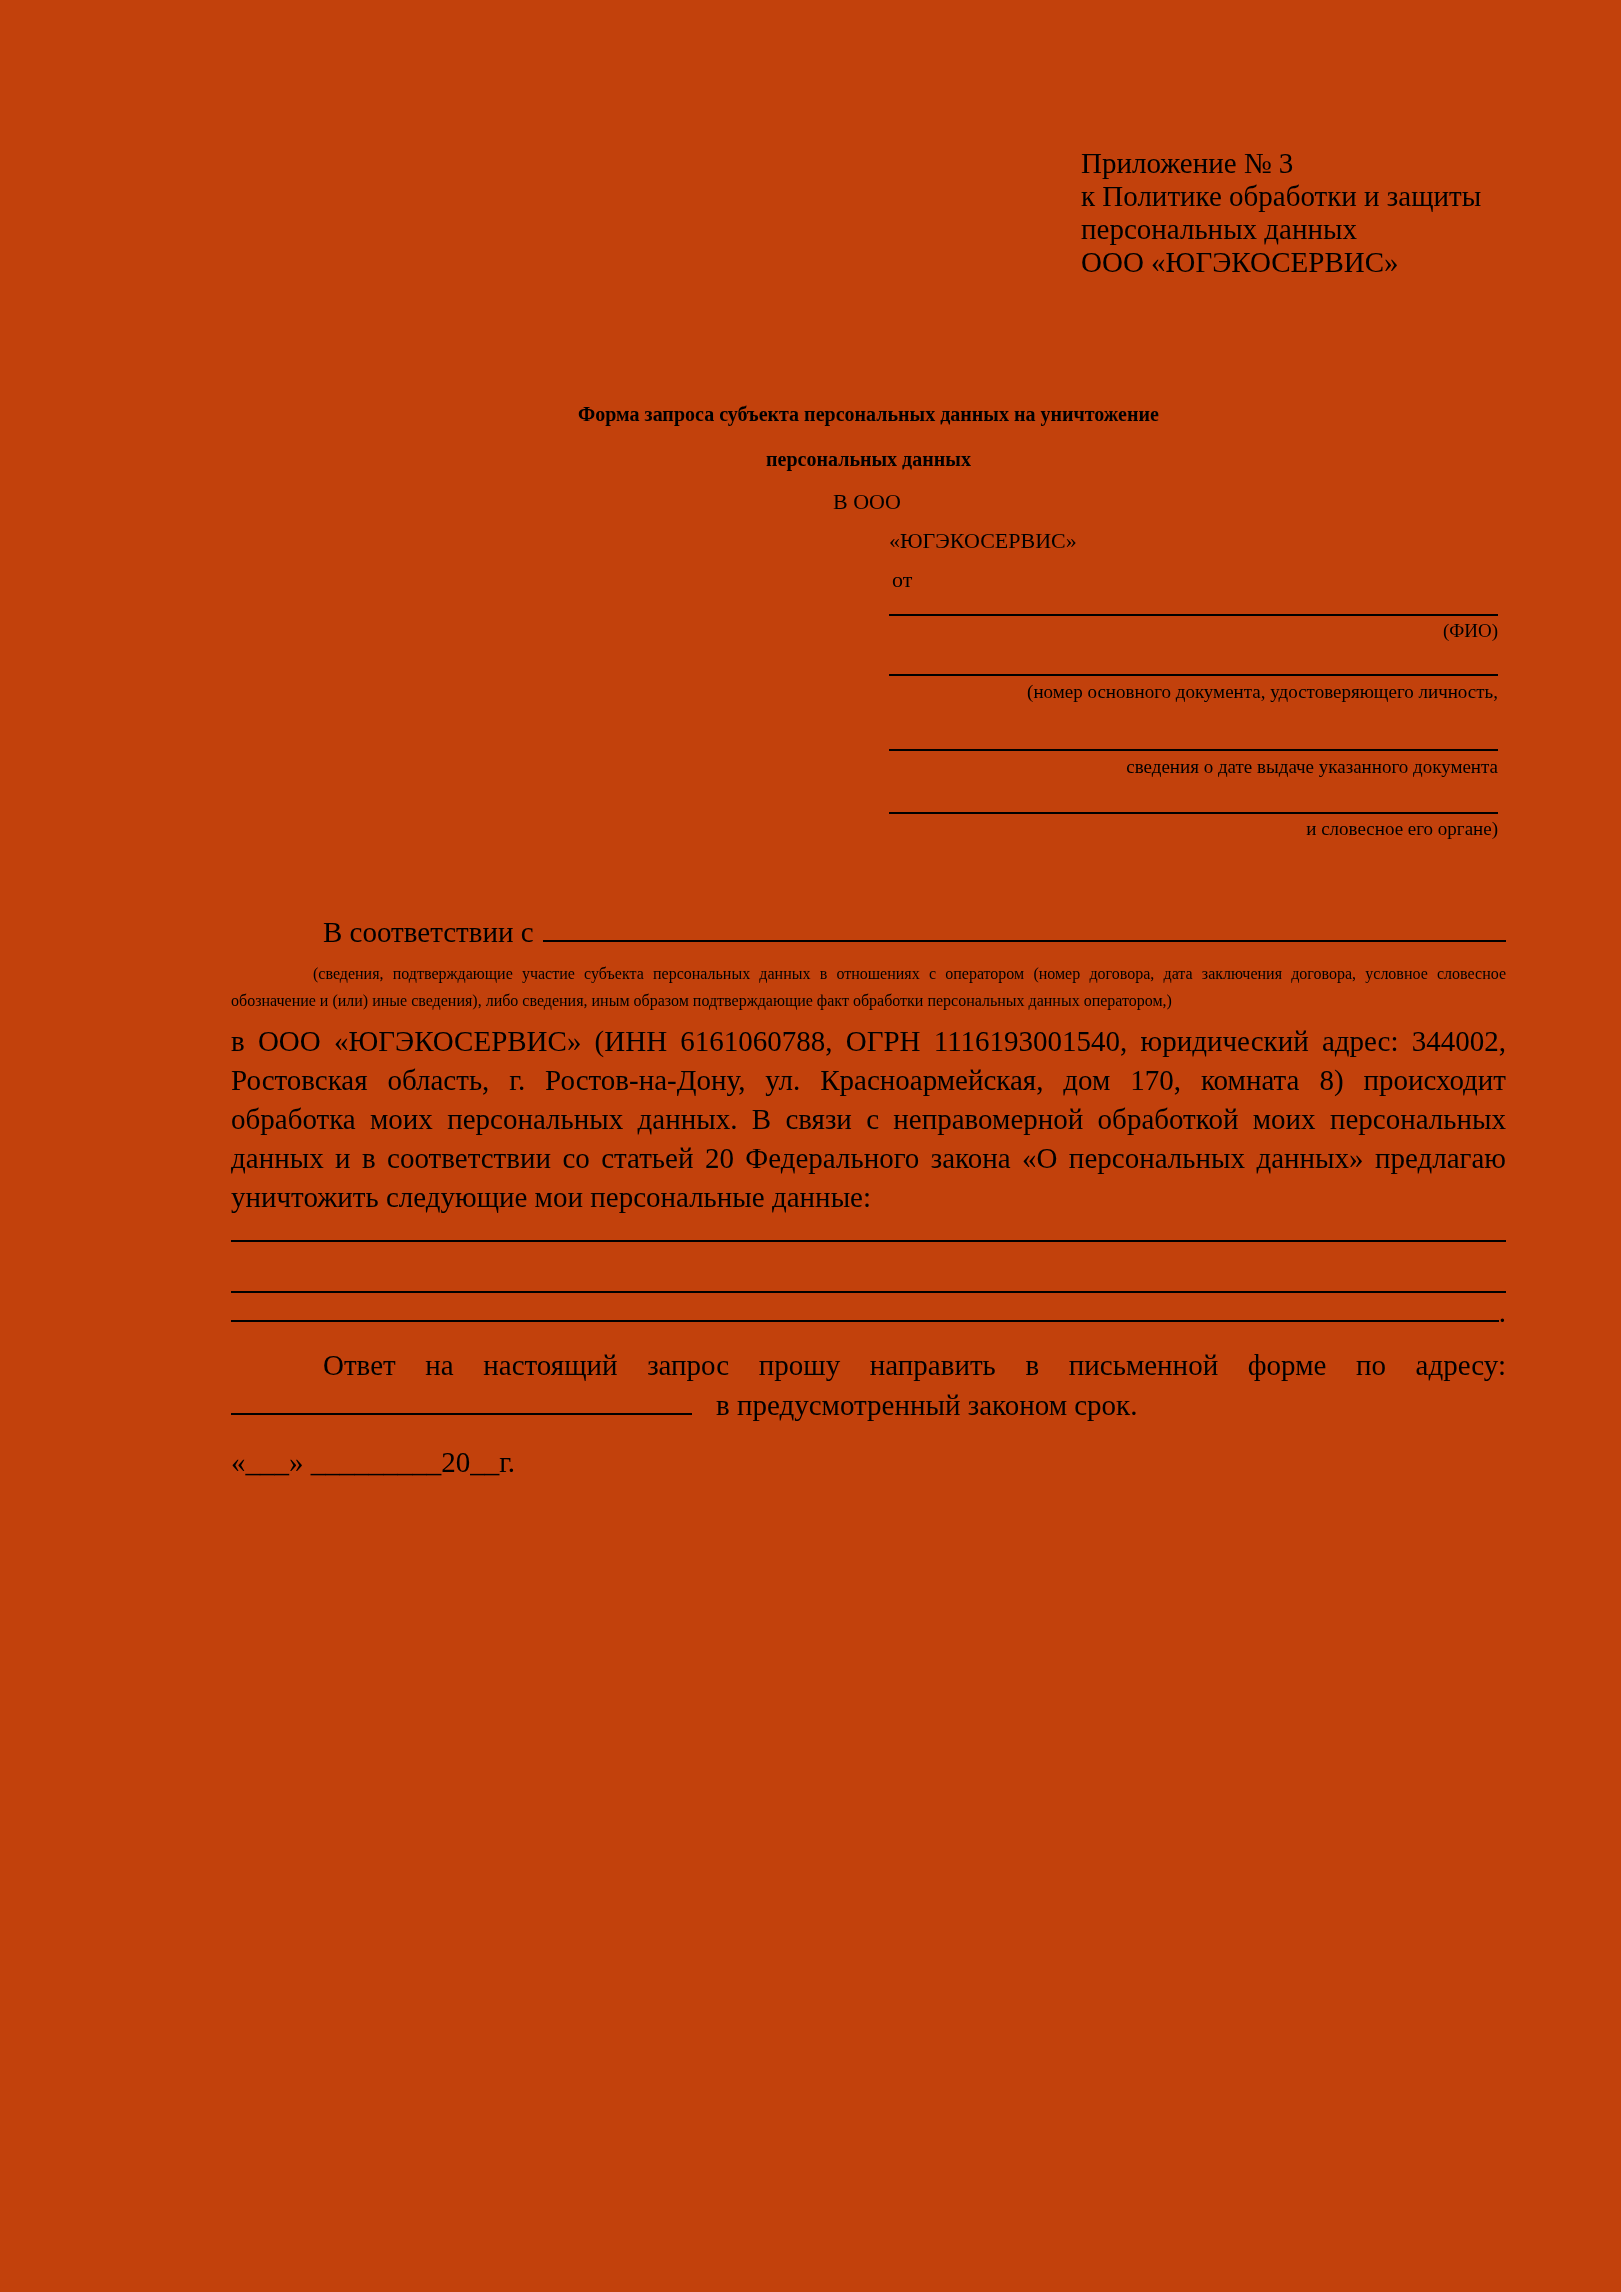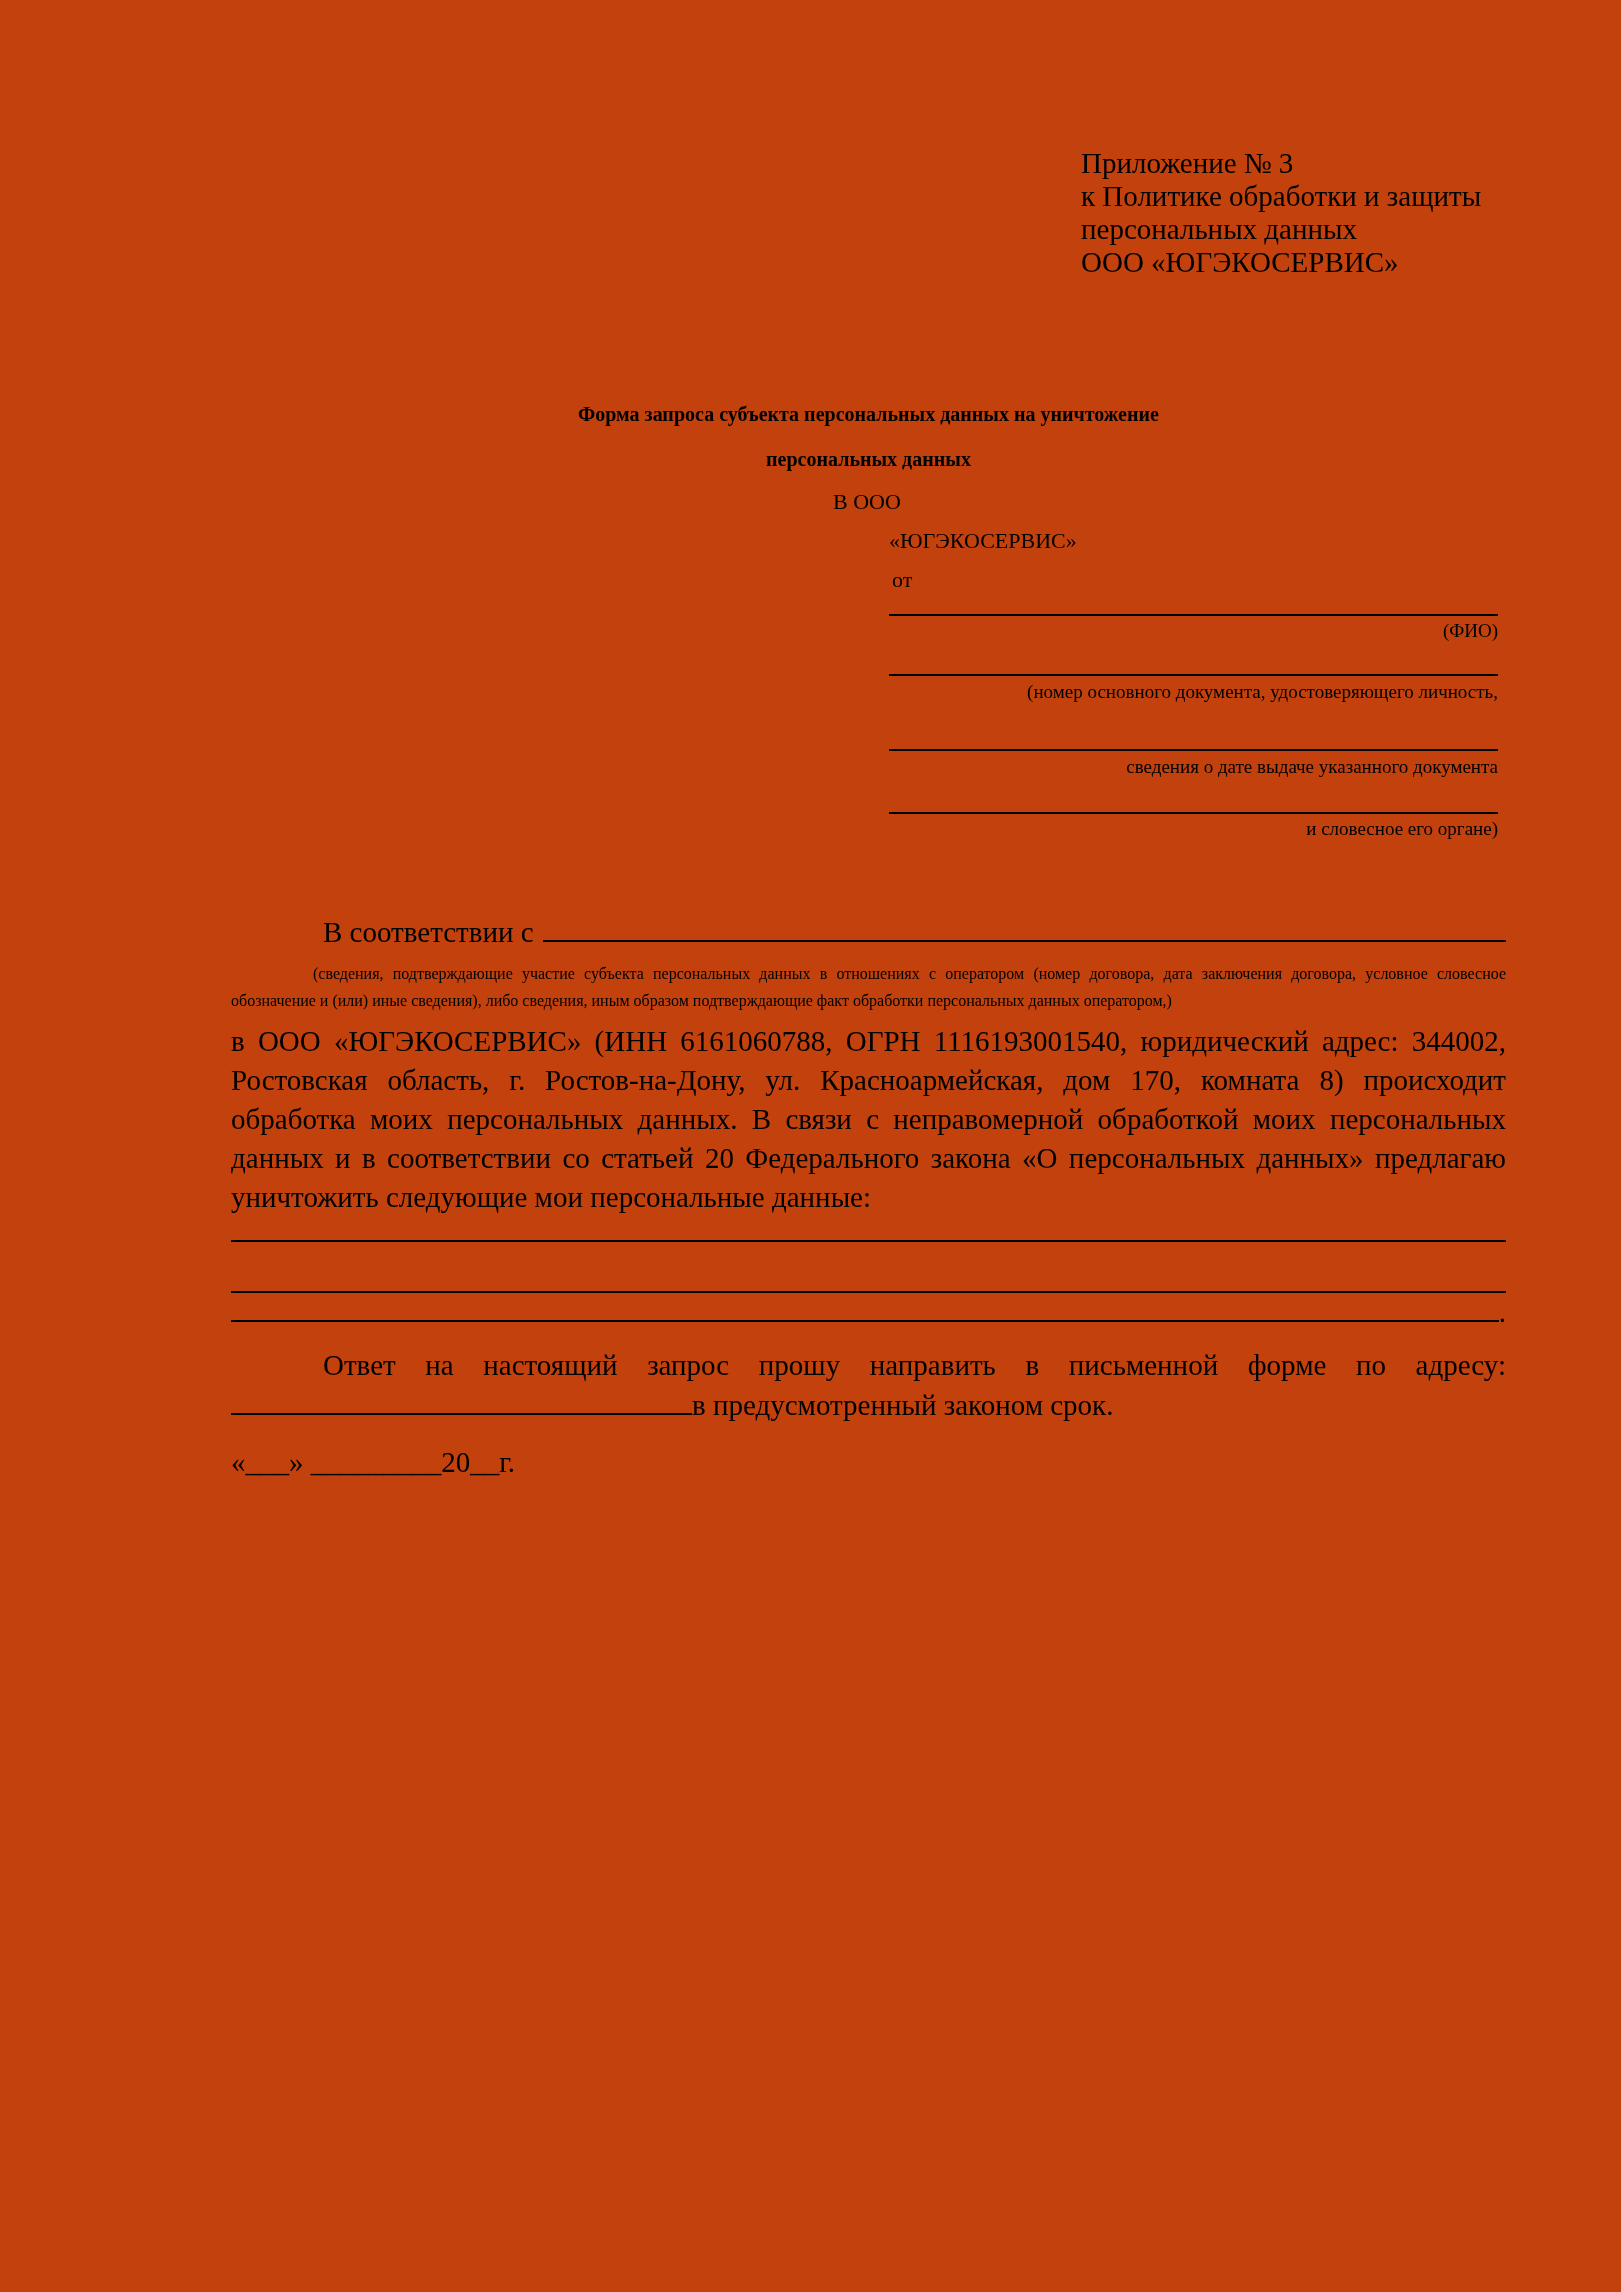--- a/index.html
+++ b/index.html
@@ -103,21 +103,21 @@
   .blankline1 { height: 23.5px; border-bottom: 2.9px solid #000; }
   .blankline2 { height: 49px; border-bottom: 2.9px solid #000; }
   .answer1 {
     margin-top: 2px;
     line-height: 42px;
     text-indent: 92px;
     text-align: justify;
     text-align-last: justify;
     white-space: nowrap;
   }
-  .answer2 { height: 43px; }
+  .answer2 { height: 43px; gap: 24px; }
   .footer-row {
     margin-top: 13.7px;
     display: flex;
     justify-content: space-between;
     line-height: 39px;
     white-space: nowrap;
   }
 </style>
 </head>
 <body>

